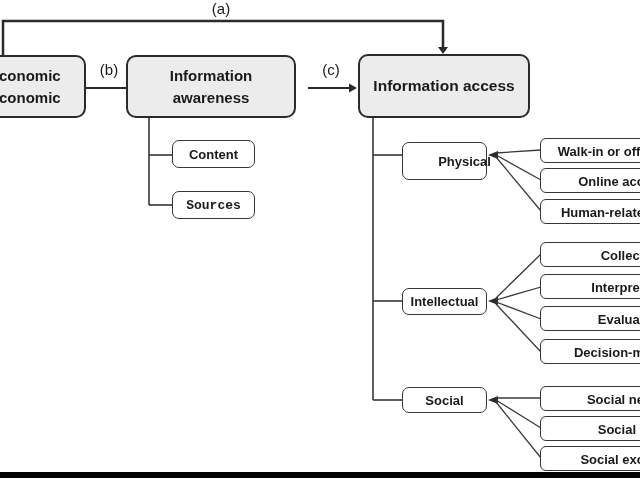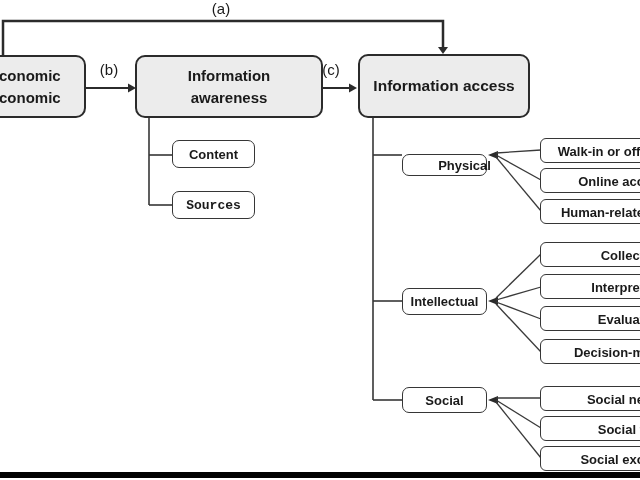--- a/index.html
+++ b/index.html
@@ -36,29 +36,29 @@
     flex-direction: column;
     font-weight: bold;
     font-size: 15px;
     line-height: 22px;
   }
   .box .t { white-space: nowrap; }
 
   
   #left-box   { left: -70px; top: 55px; width: 156px; height: 63px;
                 align-items: flex-start; padding-left: 67px; }
-  #aware-box  { left: 135px; top: 55px; width: 188px; height: 63px; align-items: center; }
+  #aware-box  { left: 126px; top: 55px; width: 170px; height: 63px; align-items: center; }
   #access-box { left: 358px; top: 54px; width: 172px; height: 64px;
                 font-size: 15.5px; }
 
   
   .small { font-size: 13px; font-weight: 600; }
   #content-box { left: 172px; top: 140px; width: 83px; height: 28px; }
   #sources-box { left: 172px; top: 191px; width: 83px; height: 28px; font-family: Liberation Mono, monospace; }
-  #physical-box     { left: 402px; top: 154px; width: 85px; height: 22px; padding-left: 40px; }
+  #physical-box     { left: 402px; top: 142px; width: 85px; height: 38px; padding-left: 40px; }
   #intellectual-box { left: 402px; top: 288px; width: 85px; height: 27px; justify-content: center; }
   #social-box       { left: 402px; top: 387px; width: 85px; height: 26px; }
 
   
   .leaf { left: 540px; width: 132px; height: 25px; border-radius: 6px; }
   .leaf .t {
     position: absolute;
     right: 27px;
     top: 50%;
     transform: translateY(-50%);

